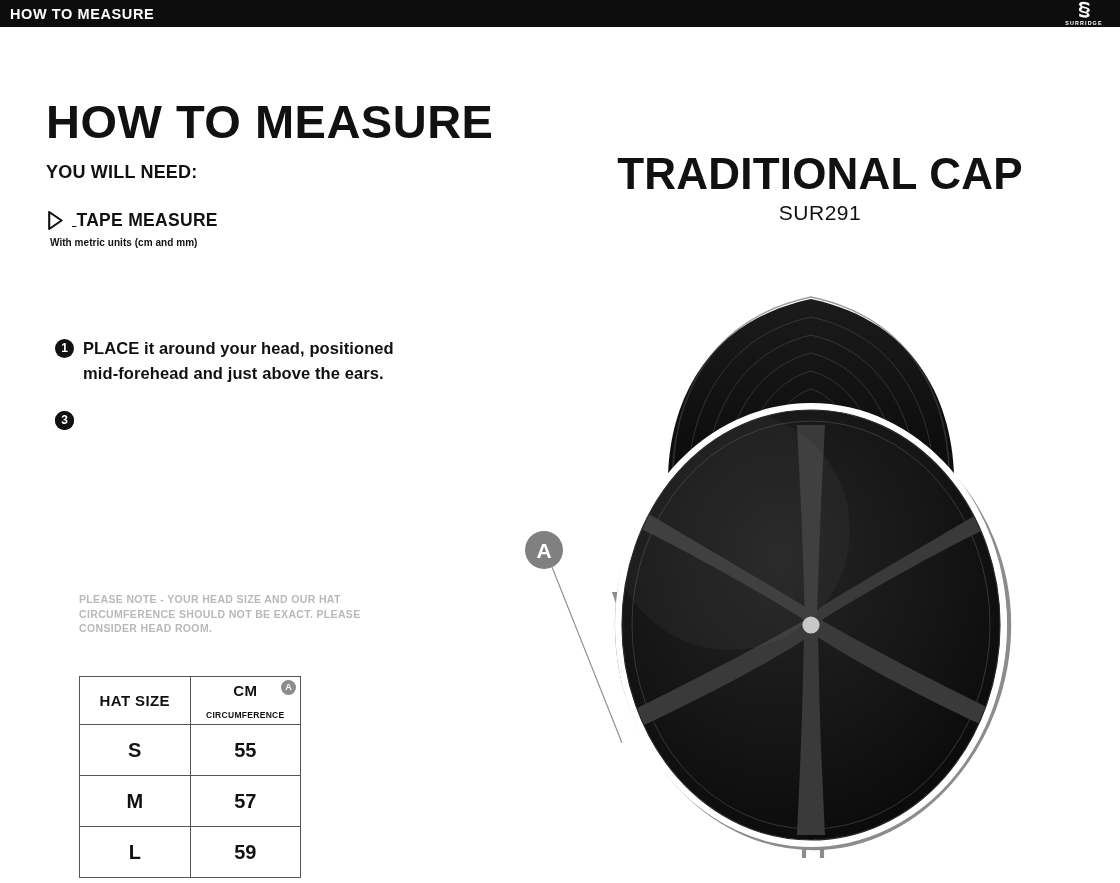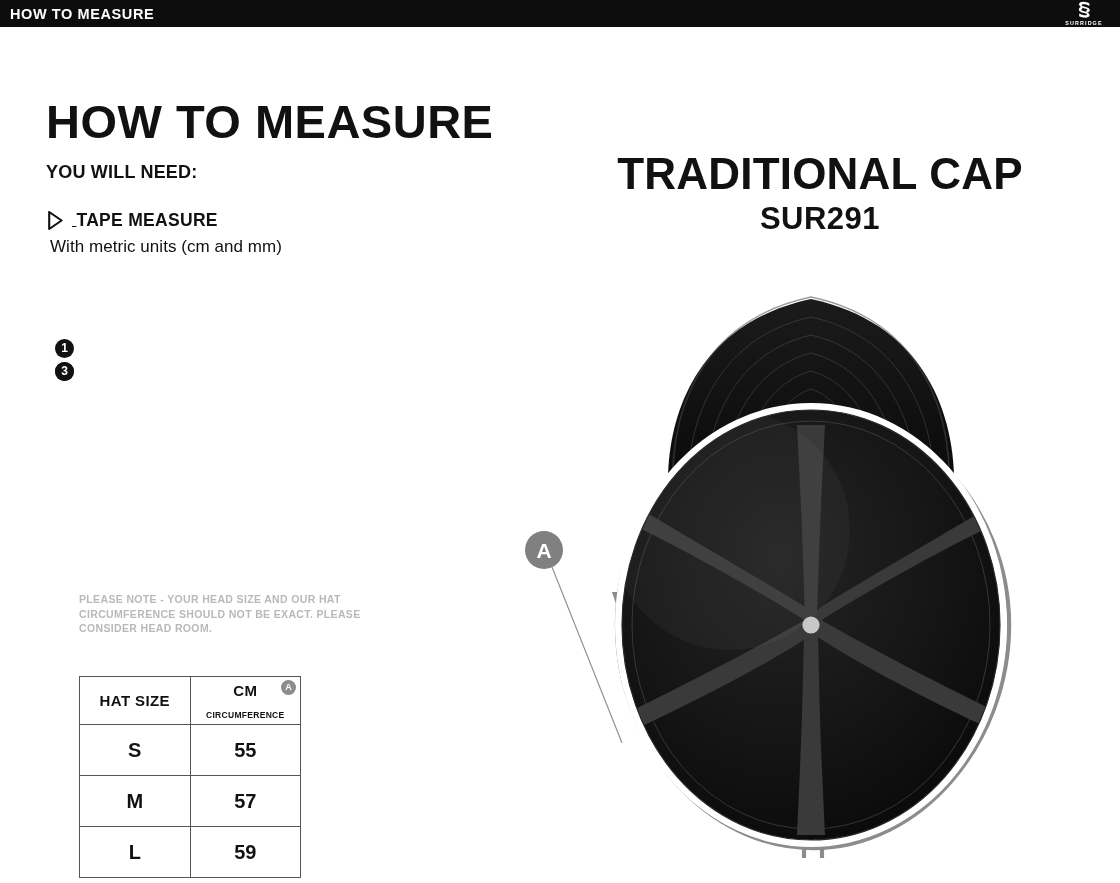--- a/index.html
+++ b/index.html
@@ -83,22 +83,22 @@
   #tool-name {
     display: inline-block;
     vertical-align: middle;
     font-size: 17.5px;
     font-weight: bold;
     letter-spacing: 0.3px;
   }
   #tool-sub {
     position: absolute;
     left: 50px; top: 237px;
-    font-size: 17px;
-    font-weight: normal;
+    font-size: 10px;
+    font-weight: bold;
     letter-spacing: 0.05px;
   }
 
   
   #steps {
     position: absolute;
     left: 55px; top: 336px;
     width: 360px;
   }
   .step {
@@ -194,22 +194,22 @@
     font-size: 44px;
     font-weight: bold;
     letter-spacing: 0.2px;
     line-height: 48px;
   }
   #product-code {
     position: absolute;
     left: 520px; top: 201px;
     width: 600px;
     text-align: center;
-    font-size: 31px;
-    font-weight: bold;
+    font-size: 21px;
+    font-weight: normal;
     letter-spacing: 0.5px;
   }
 
   #cap-figure {
     position: absolute;
     left: 505px; top: 275px;
     width: 615px; height: 608px;
   }
   #cap-svg { display: block; }
 </style>
@@ -236,20 +236,21 @@
   <svg id="tool-triangle" width="15" height="19" viewBox="0 0 15 19">
     <path d="M1.2 1 L13.6 9.5 L1.2 18 Z" fill="none" stroke="#111111" stroke-width="2.1" stroke-linejoin="round"></path>
   </svg>
   <span id="tool-name">TAPE MEASURE</span>
 </div>
 <div id="tool-sub">With metric units (cm and mm)</div>
 
 <div id="steps">
   <div class="step">
     <span class="step-num">1</span>
+    <span class="step-text">PLACE it around your head, positioned mid-forehead and just above the ears.</span>
   </div>
   <div class="step">
     <span class="step-num">2</span>
   </div>
   <div class="step">
     <span class="step-num">3</span>
   </div>
 </div>
 
 <div id="please-note">PLEASE NOTE - YOUR HEAD SIZE AND OUR HAT CIRCUMFERENCE SHOULD NOT BE EXACT. PLEASE CONSIDER HEAD ROOM.</div>

